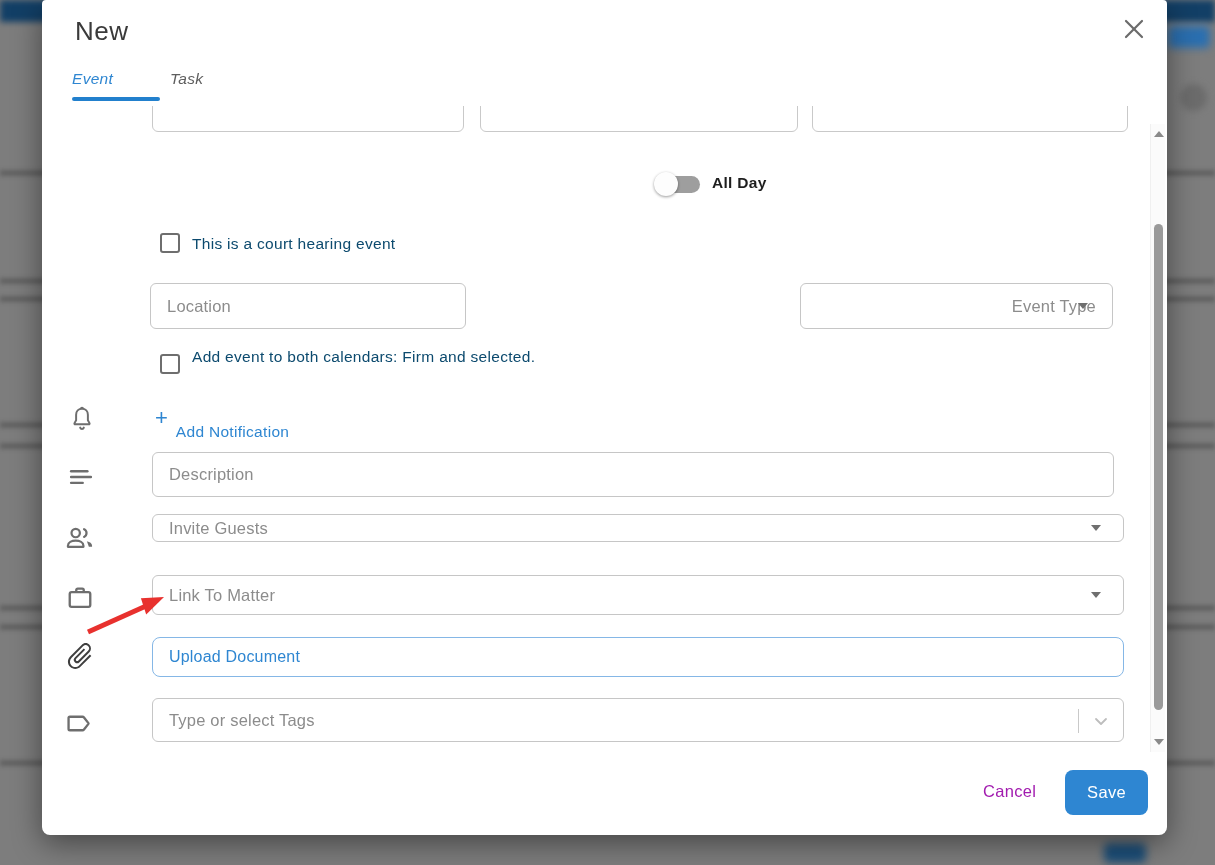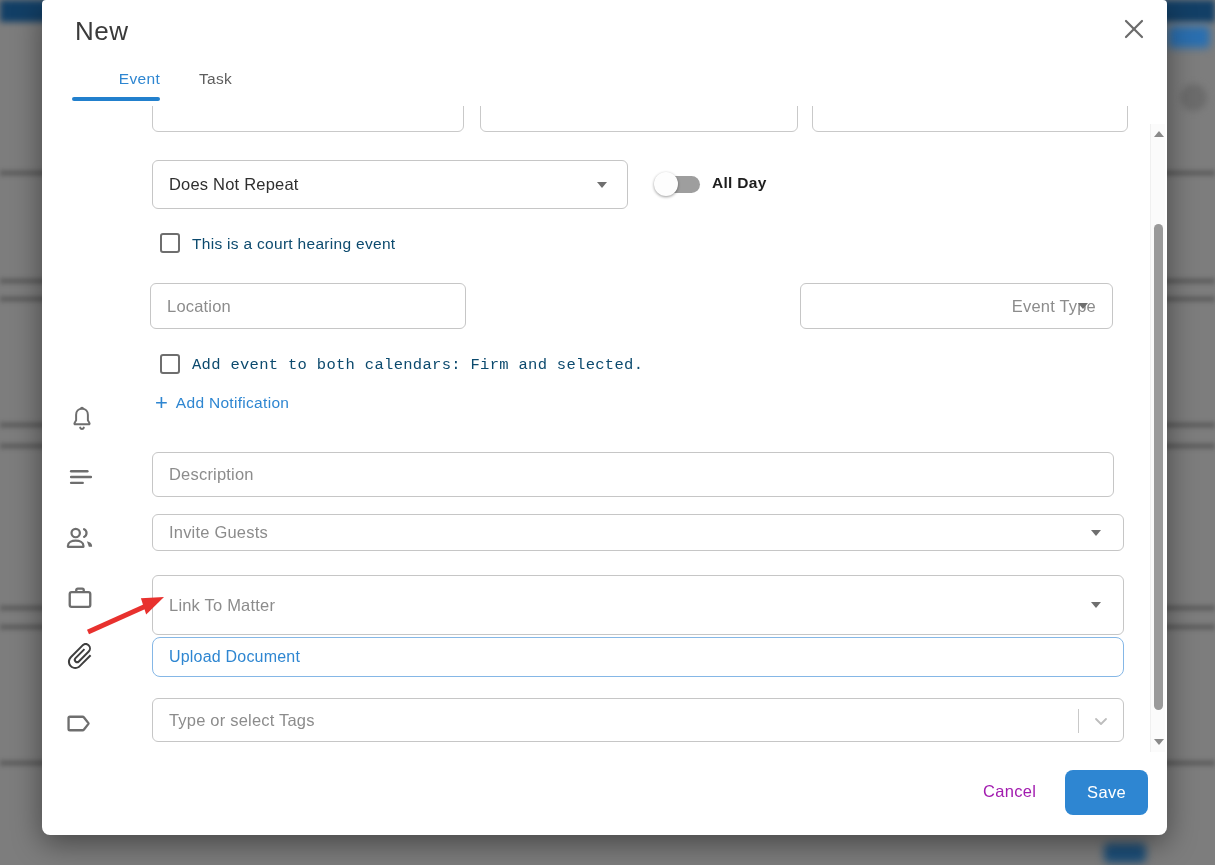--- a/index.html
+++ b/index.html
@@ -17,21 +17,21 @@
 
   
   .modal { position:absolute; left:42px; top:0; width:1125px; height:835px;
     background:#ffffff; border-radius:4px 4px 8px 8px;
     box-shadow:0 8px 30px rgba(0,0,0,0.45); }
 
   .m-title { position:absolute; left:33px; top:16px; font-size:26px; color:#3a3a3a; font-weight:500; letter-spacing:0.5px; }
   .m-close { position:absolute; left:1076px; top:13px; width:32px; height:32px; cursor:pointer;
     display:flex; align-items:center; justify-content:center; }
 
-  .tab { position:absolute; top:70px; font-size:15.5px; letter-spacing:0.3px; text-align:right; cursor:pointer; }
+  .tab { position:absolute; top:70px; font-size:15.5px; letter-spacing:0.3px; text-align:left; cursor:pointer;font-style:italic; }
   .tab-event { left:30px; width:88px; color:#2e86d1; }
   .tab-task  { left:128px; width:62px; color:#5e5e5e; }
   .tab-underline { position:absolute; left:30px; top:97px; width:88px; height:4px; background:#2280cd; border-radius:3px; }
 
   .scrollarea { position:absolute; left:0; top:106px; width:1108px; height:644px; overflow:hidden; }
 
   
   .fld { position:absolute; border:1px solid #c6c6c6; border-radius:6px; height:46px; background:#fff;
     display:flex; align-items:center; padding:0 16px; font-size:16.5px; color:#8c8c8c; letter-spacing:0.2px; }
   .fld input { border:none; outline:none; width:100%; font:inherit; color:#2b2b2b; background:transparent; letter-spacing:0.2px; }
@@ -47,21 +47,21 @@
   .toggle .knob { position:absolute; left:0px; top:0px; width:24px; height:24px; border-radius:50%; background:#fdfdfd;
     box-shadow:0 1px 3px rgba(0,0,0,0.4); }
 
   .chk { position:absolute; width:20px; height:20px; border:2px solid #6e6e6e; border-radius:3px; background:#fff; cursor:pointer; }
   .chk-label { position:absolute; font-size:15.5px; color:#0c4a6e; letter-spacing:0.3px; }
 
   .notch-label { position:absolute; top:-9px; left:10px; background:#fff; padding:0 5px; font-size:12.5px; color:#6f6f6f; letter-spacing:0.3px; }
 
   .addnotif { position:absolute; display:flex; align-items:center; gap:8px; color:#2e86d1; cursor:pointer; }
   .addnotif .plus { font-size:22px; font-weight:500; line-height:18px; }
-  .addnotif .lbl { font-size:15.5px; letter-spacing:0.3px; }
+  .addnotif .lbl { font-size:15.5px; letter-spacing:0.3px;margin-top:29px; }
 
   .rail-icon { position:absolute; }
 
   .upload-btn { position:absolute; height:40px; border:1px solid #85b7e6; border-radius:8px; background:#fff;
     display:flex; align-items:center; padding:0 16px; color:#2e86d1; font-size:16px; letter-spacing:0.2px; cursor:pointer; }
 
   .tags-divider { position:absolute; right:44px; top:10px; width:1px; height:24px; background:#c9c9c9; }
   .tags-chevron { position:absolute; right:12px; top:12px; }
 
   
@@ -110,45 +110,41 @@
   <div class="tab tab-event">Event</div>
   <div class="tab tab-task">Task</div>
   <div class="tab-underline"></div>
 
   <div class="scrollarea">
 
     <div class="cutbox" style="left:110px; width:312px;"></div>
     <div class="cutbox" style="left:438px; width:318px;"></div>
     <div class="cutbox" style="left:770px; width:316px;"></div>
 
-    <div class="fld" style="left:110px; top:54px; width:476px; height:49px; color:#2f2f2f;">
-      <span>Does Not Repeat</span>
-      <span class="caret"></span>
-    </div>
     <div class="toggle" style="left:612px; top:66px;">
       <span class="track"></span>
       <span class="knob"></span>
     </div>
     <div class="chk-label" style="left:670px; top:68px; font-weight:700; color:#1e1e1e;">All Day</div>
 
     <span class="chk" style="left:118px; top:127px;"></span>
     <div class="chk-label" style="left:150px; top:129px;">This is a court hearing event</div>
 
     <div class="fld" style="left:108px; top:177px; width:316px;">
       <input placeholder="Location" style="">
     </div>
 
 
     <div class="fld" style="left:758px; top:177px; width:313px;justify-content:flex-end;">
       <span>Event Type</span>
       <span class="caret" style="right:24px;"></span>
     </div>
 
     <span class="chk" style="left:118px; top:248px;"></span>
-    <div class="chk-label" style="left:150px; top:250px;font-family:Liberation Mono, monospace;">Add event to both calendars: Firm and selected.</div>
+    <div class="chk-label" style="left:150px; top:242px;">Add event to both calendars: Firm and selected.</div>
 
     <div class="addnotif" style="left:113px; top:288px;">
       <span class="plus">+</span>
       <span class="lbl">Add Notification</span>
     </div>
 
     <div class="rail-icon" style="left:26px; top:299px;">
       <svg width="28" height="30" viewBox="0 0 24 26" fill="none">
         <path d="M12 3.2c-3.1 0-5.1 2.3-5.1 5.2v4.8l-1.4 2.5c-.25.45.07 1 .58 1h11.84c.51 0 .83-.55.58-1l-1.4-2.5V8.4c0-2.9-2-5.2-5.1-5.2z" stroke="#6e6e6e" stroke-width="1.7" stroke-linejoin="round"></path>
         <path d="M10.4 19.6a1.7 1.7 0 0 0 3.2 0" stroke="#6e6e6e" stroke-width="1.7" stroke-linecap="round"></path>
@@ -189,26 +185,26 @@
     <div class="rail-icon" style="left:22px; top:604px;">
       <svg width="30" height="27" viewBox="0 0 24 22" fill="none">
         <path d="M4.6 5.5h10.2c.5 0 .97.23 1.27.62l3.6 4.58a.5.5 0 0 1 0 .6l-3.6 4.58c-.3.39-.77.62-1.27.62H4.6a1.1 1.1 0 0 1-1.1-1.1V6.6a1.1 1.1 0 0 1 1.1-1.1z" stroke="#6e6e6e" stroke-width="1.9" stroke-linejoin="round"></path>
       </svg>
     </div>
 
     <div class="fld" style="left:110px; top:346px; width:962px; height:45px;">
       <input placeholder="Description" style="">
     </div>
 
-    <div class="fld" style="left:110px; top:408px; width:972px; height:37px;">
+    <div class="fld" style="left:110px; top:408px; width:972px; height:28px;">
       <span>Invite Guests</span>
       <span class="caret" style="right:22px;"></span>
     </div>
 
-    <div class="fld" style="left:110px; top:469px; width:972px; height:60px;">
+    <div class="fld" style="left:110px; top:469px; width:972px; height:40px;">
       <span>Link To Matter</span>
       <span class="caret" style="right:22px;"></span>
     </div>
 
     <svg class="red-arrow" style="left:40px; top:483px;" width="92" height="48" viewBox="0 0 92 48">
       <line x1="6" y1="43" x2="64" y2="17" stroke="#e8312e" stroke-width="5"></line>
       <polygon points="82,8 64.2,25.6 58.9,9.3" fill="#e8312e"></polygon>
     </svg>
 
     <div class="upload-btn" style="left:110px; top:531px; width:972px;">

